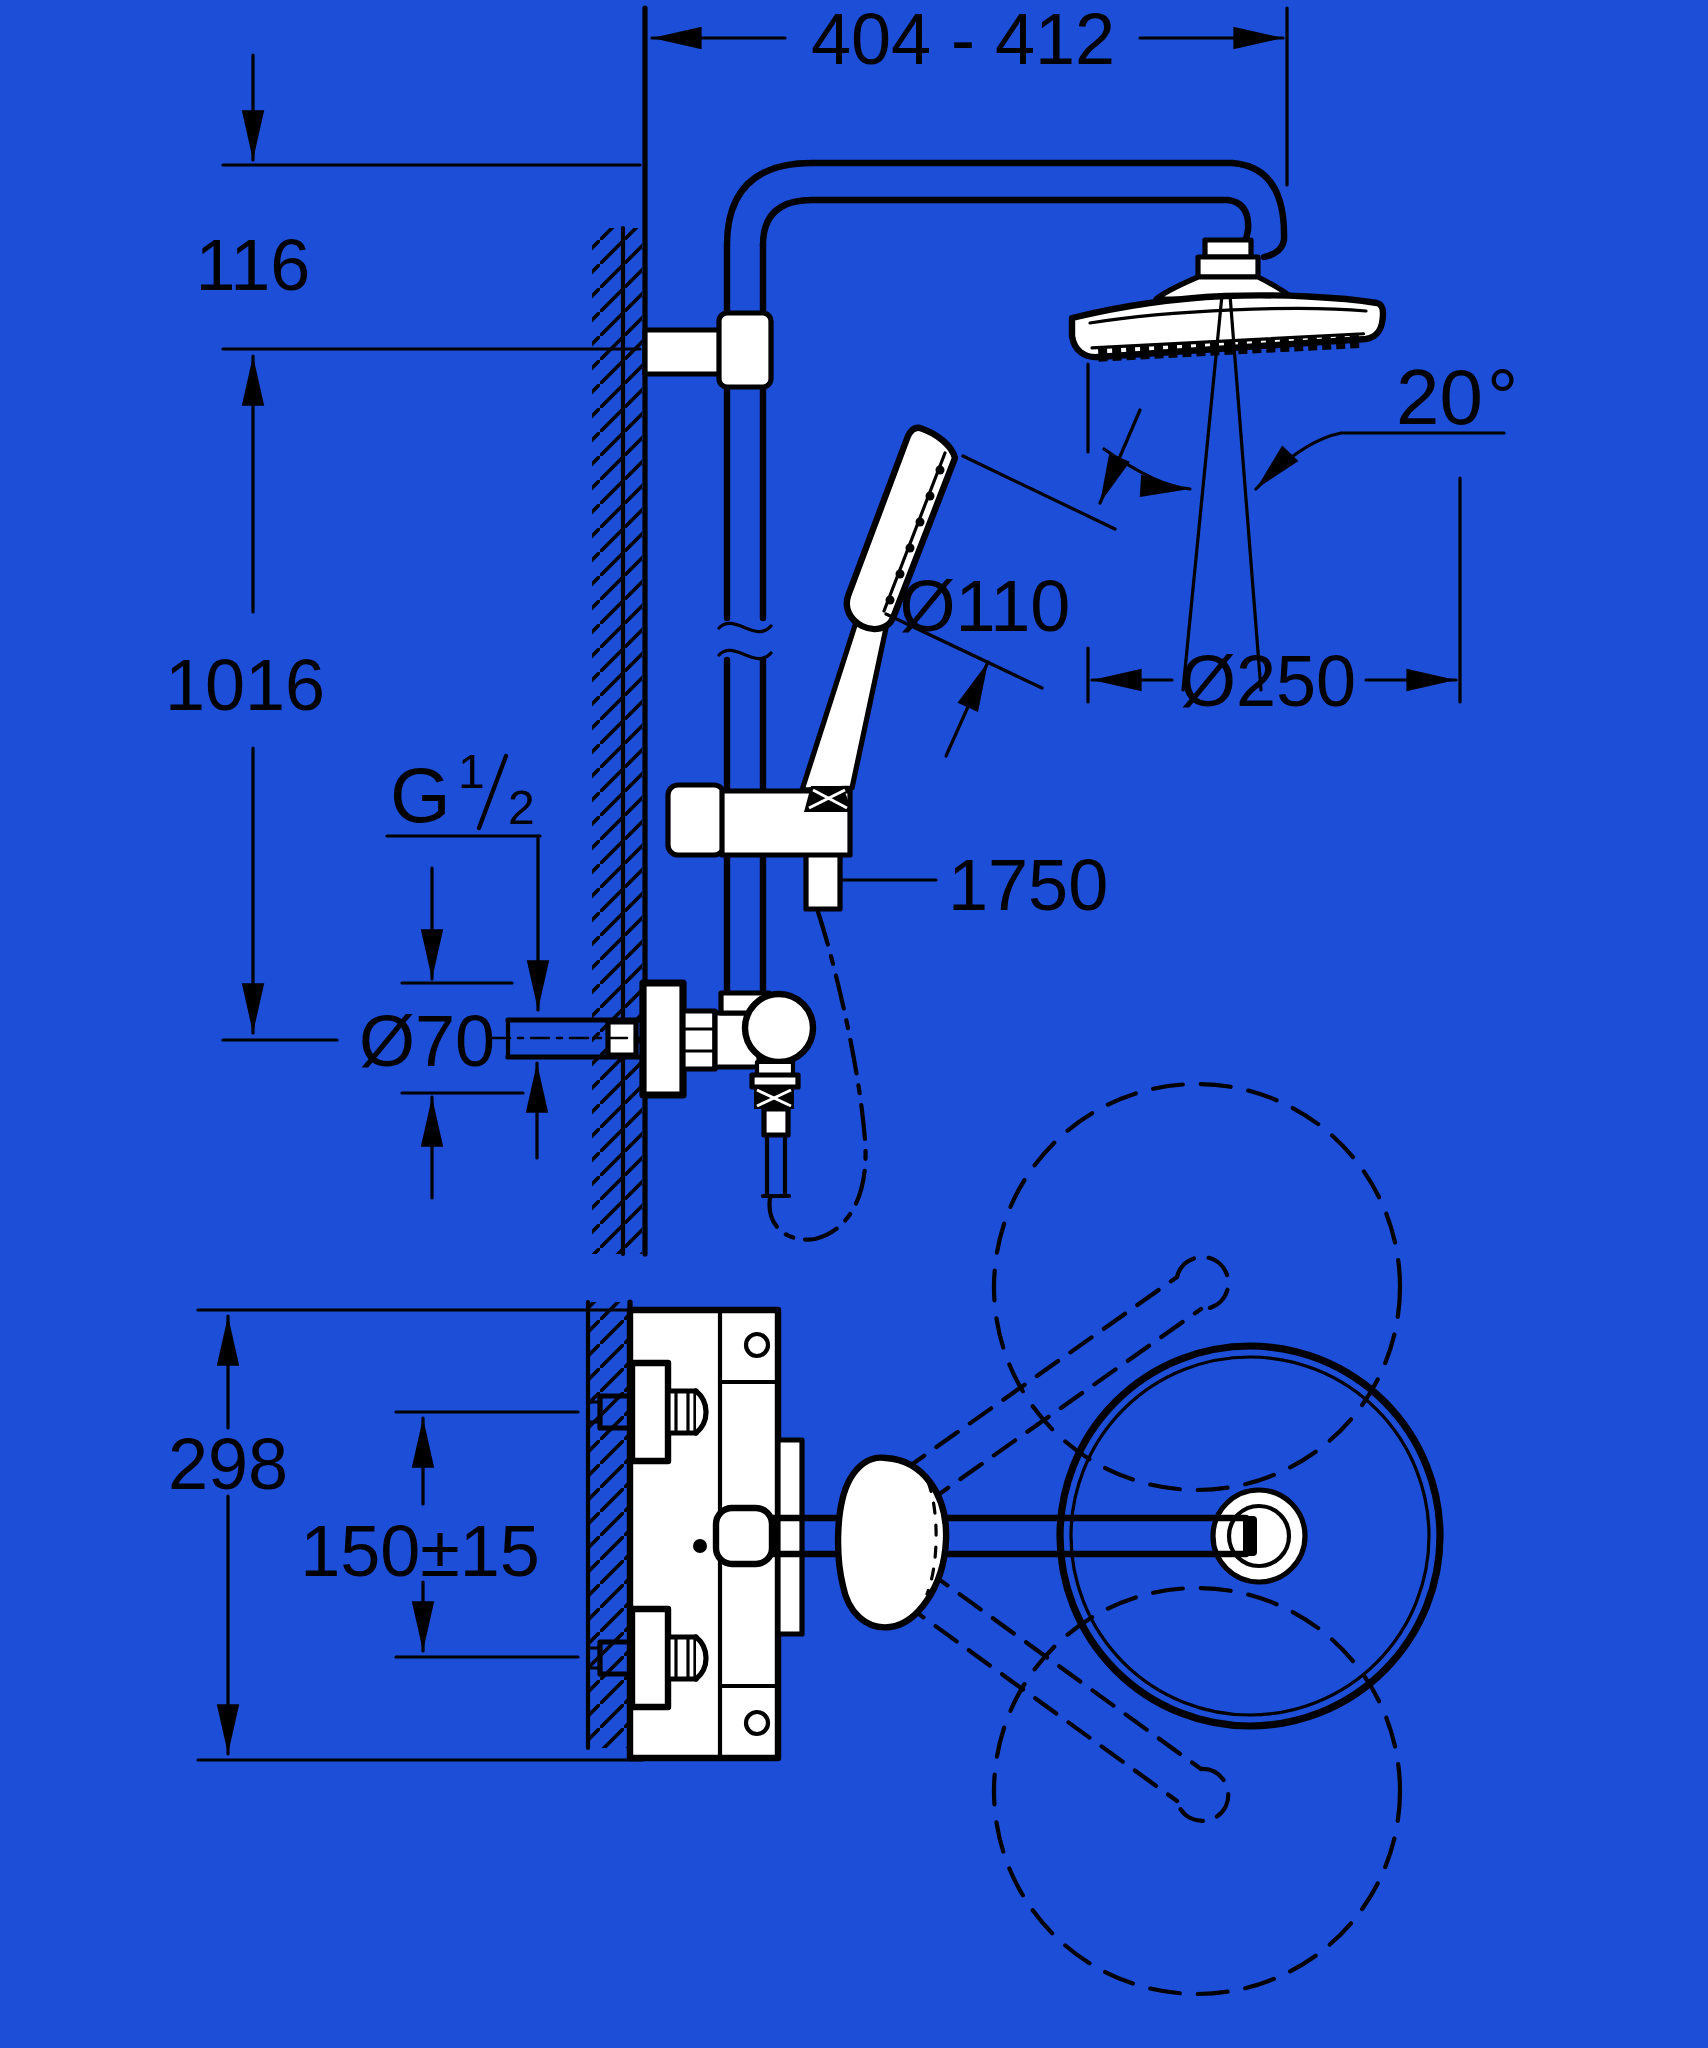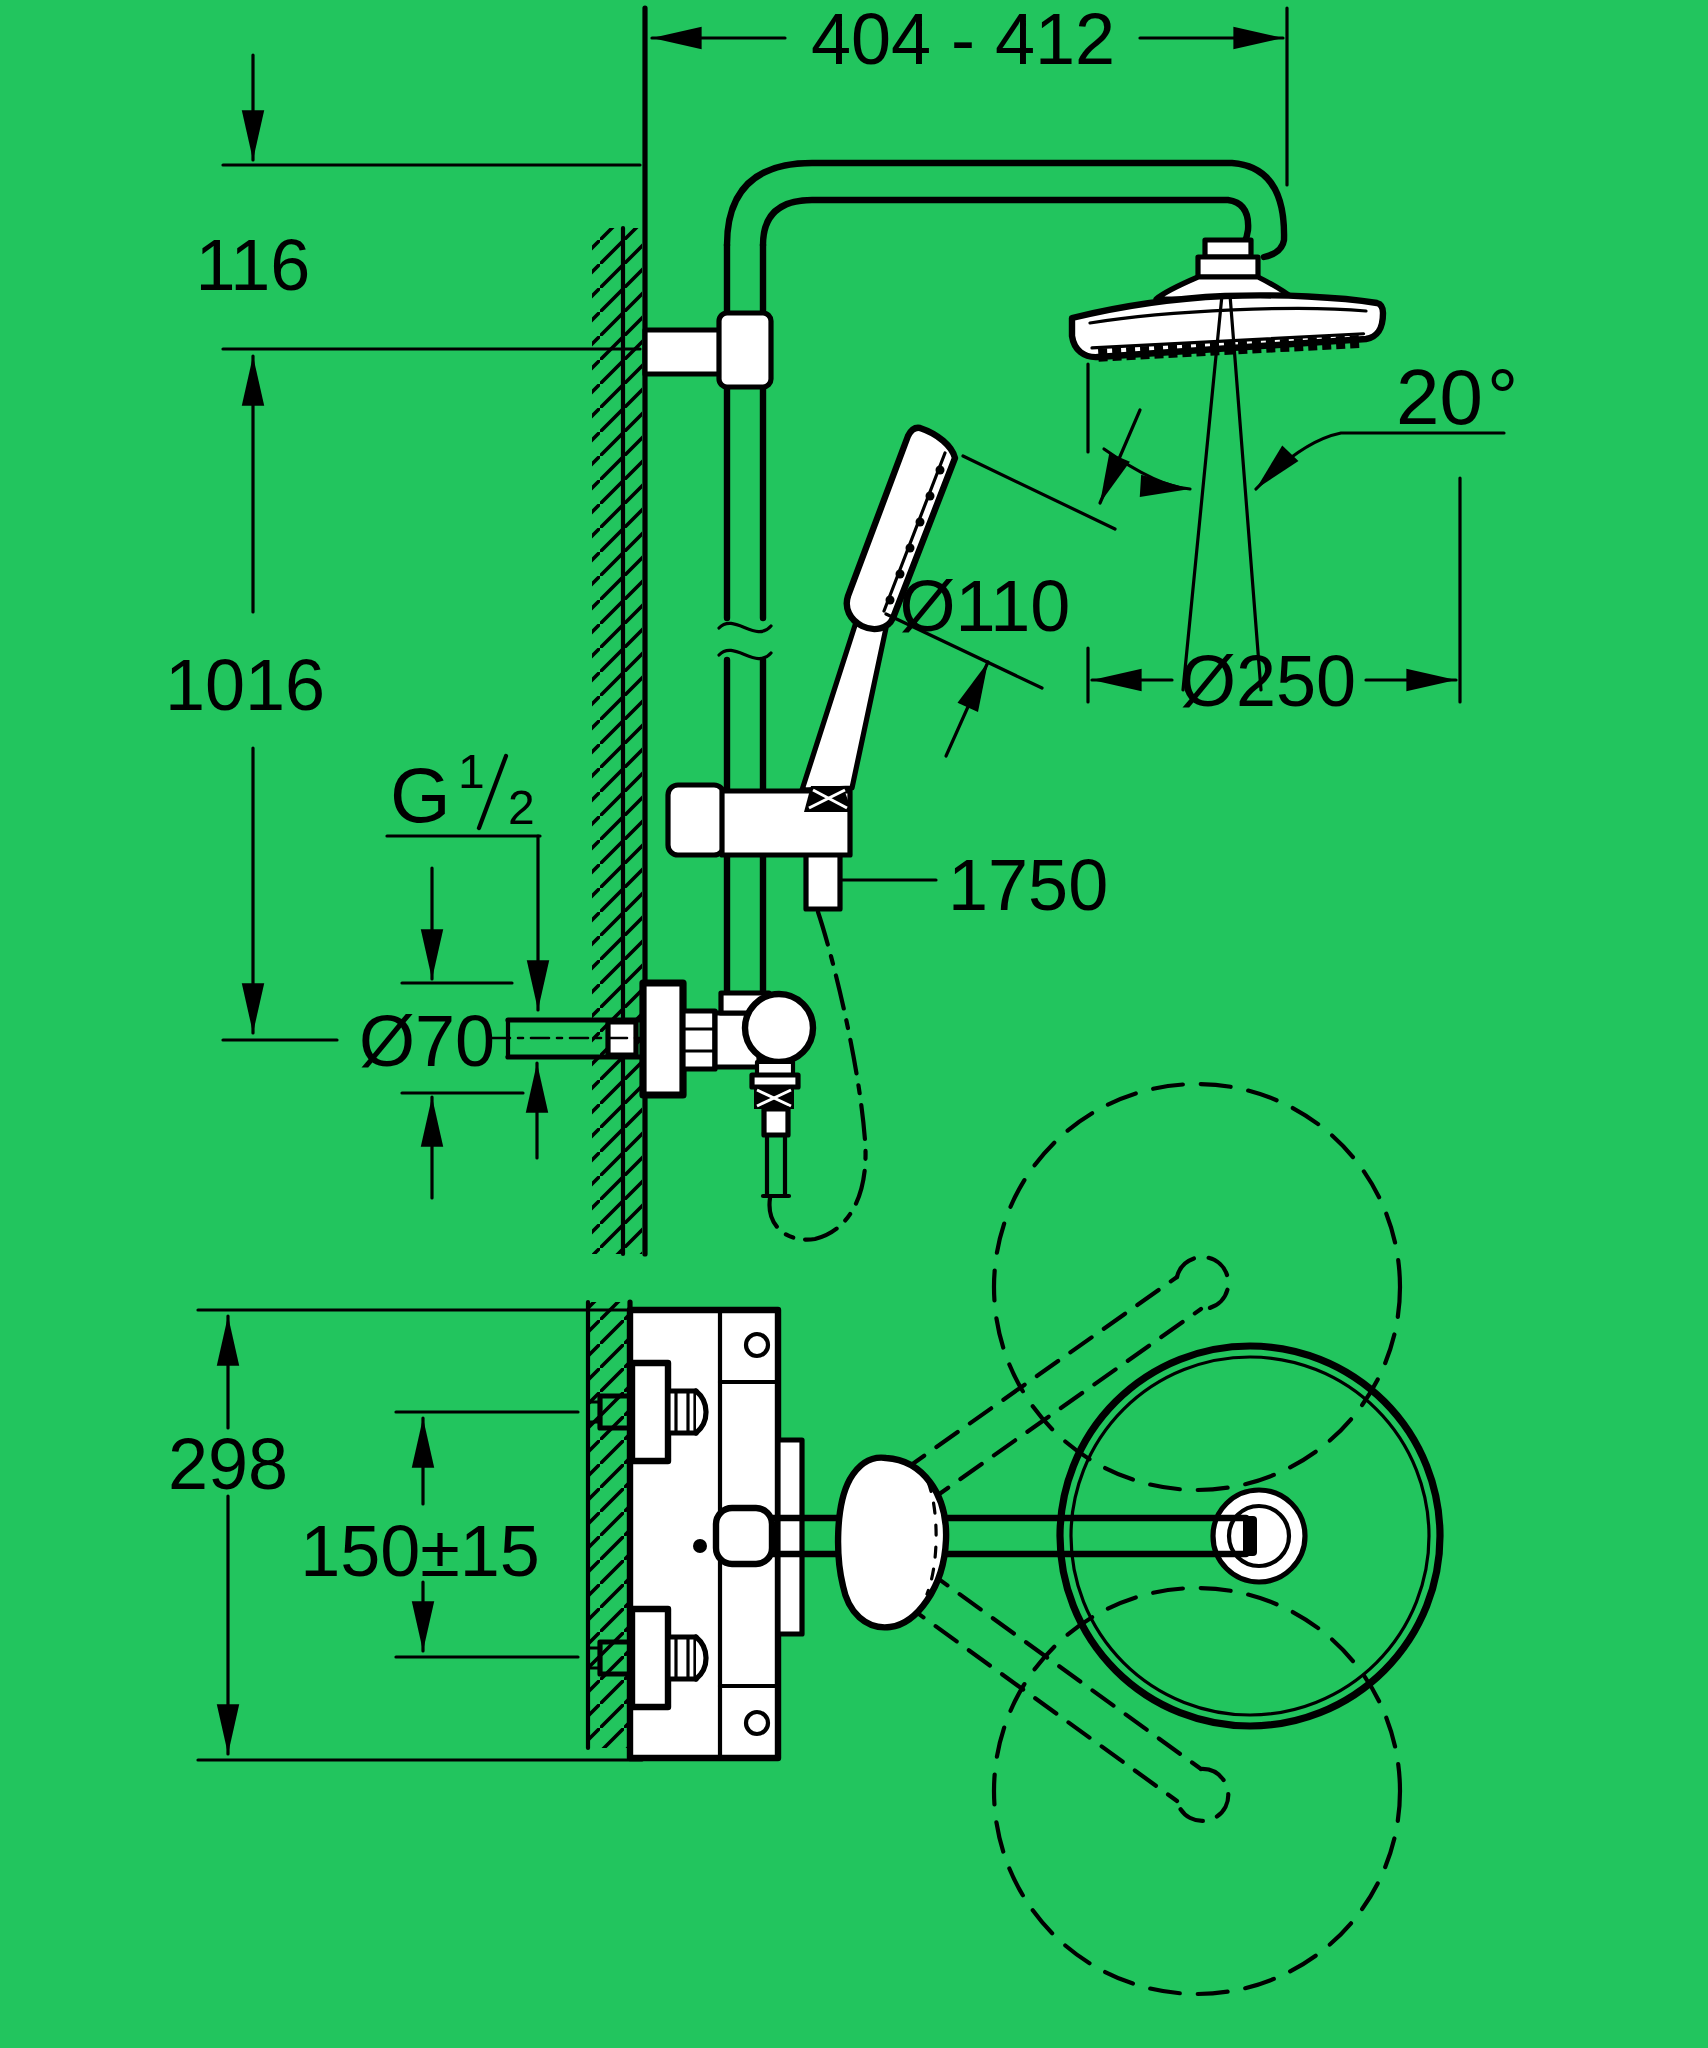--- a/index.html
+++ b/index.html
@@ -1,16 +1,16 @@
 <!DOCTYPE html>
 <html><head>
 <meta charset="utf-8">
 <style>
   html,body{margin:0;padding:0;background:#fff;}
-  .stage{width:1708px;height:2048px;position:relative;background:#22c55e;}
+  .stage{width:1708px;height:2048px;position:relative;background:#1d4ed8;}
   svg{display:block;}
   svg *{vector-effect:none;}
   .ln{stroke:#000;fill:none;stroke-linecap:round;stroke-linejoin:round;}
   .w2{stroke-width:2.6;}
   .w3{stroke-width:3.2;}
   .w4{stroke-width:4.2;}
   .w5{stroke-width:5.2;}
   .w6{stroke-width:6.4;}
   .w7{stroke-width:7.2;}
   .fw{fill:#fff;}

